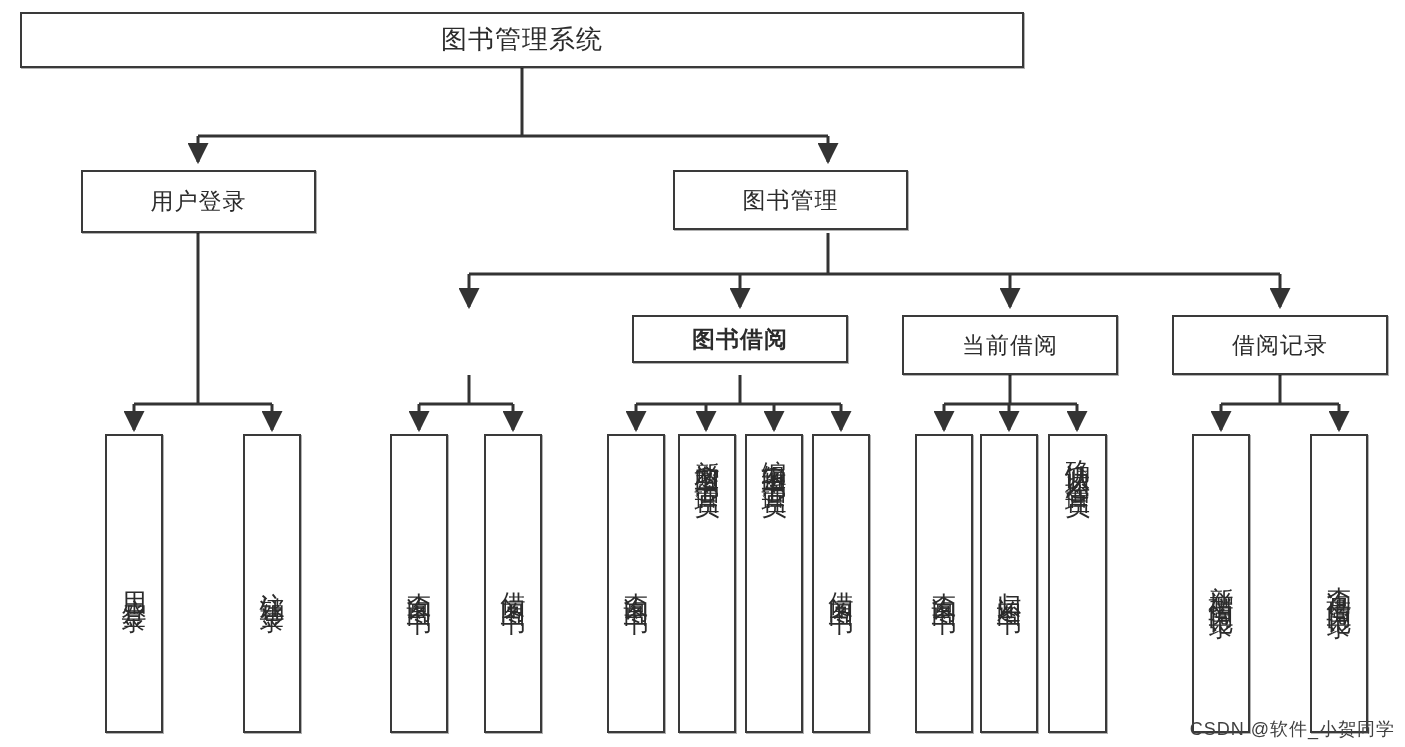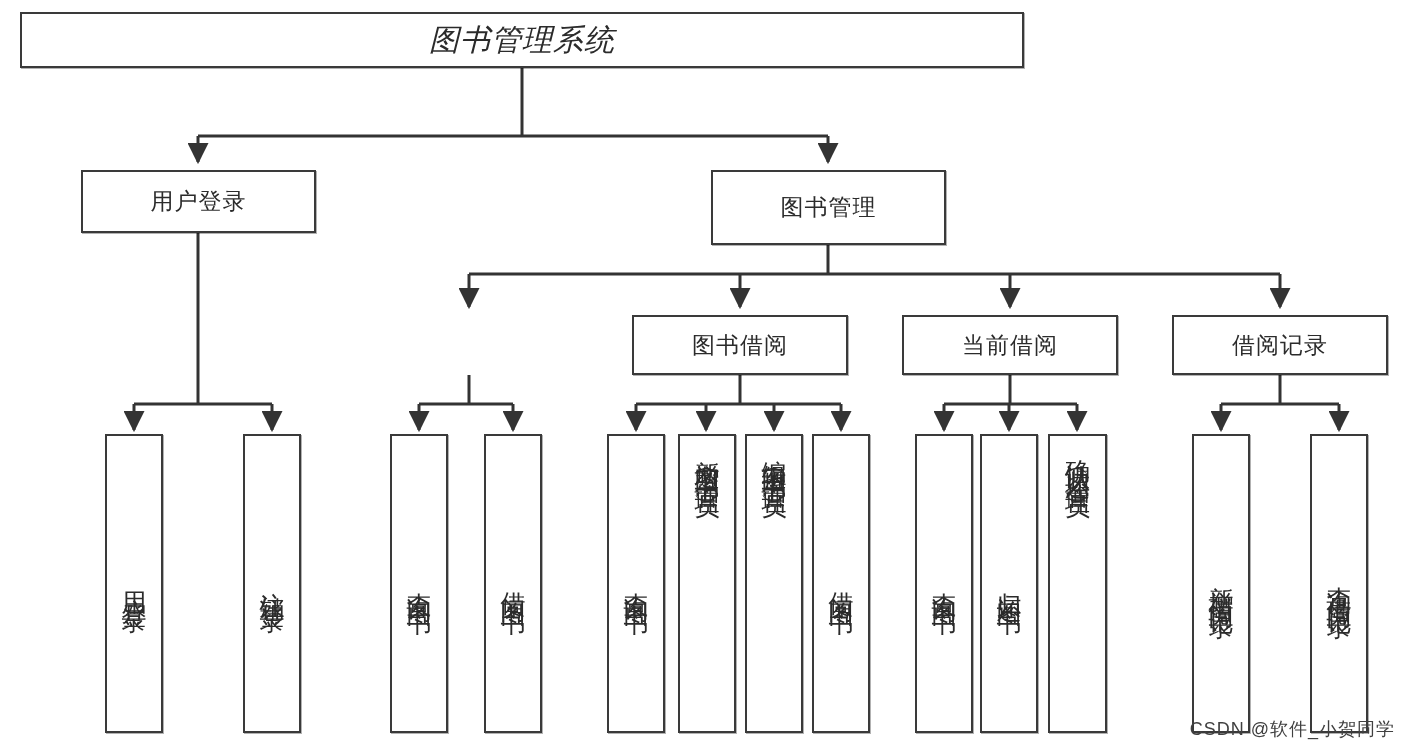--- a/index.html
+++ b/index.html
@@ -18,21 +18,21 @@
     align-items:center;
     justify-content:center;
     box-shadow:1px 1px 0 rgba(0,0,0,0.30);
   }
   .node-label{
     color:#2b2b2b;
     letter-spacing:1px;
     white-space:nowrap;
     line-height:1.22;
   }
-  .level-0 .node-label{font-size:30px;font-style:italic;}
+  .level-0 .node-label{font-size:26px;}
   .level-1 .node-label{font-size:23px;}
   .level-2 .node-label{font-size:23px;}
   .leaf{
     align-items:center;
     justify-content:center;
     padding:4px 0;
   }
   .leaf .node-label{
     writing-mode:vertical-rl;
     text-orientation:upright;
@@ -109,25 +109,25 @@
     </g>
   </svg>
 
   <div class="node-box level-0" style="left:20px;top:12px;width:1004px;height:56px;">
     <span class="node-label">图书管理系统</span>
   </div>
 
   <div class="node-box level-1" style="left:81px;top:170px;width:235px;height:63px;">
     <span class="node-label">用户登录</span>
   </div>
-  <div class="node-box level-1" style="left:711px;top:170px;width:235px;height:75px;align-items:center;">
+  <div class="node-box level-1" style="left:673px;top:170px;width:235px;height:60px;align-items:center;">
     <span class="node-label">图书管理</span>
   </div>
 
-  <div class="node-box level-2" style="left:632px;top:315px;width:216px;height:60px;">
+  <div class="node-box level-2" style="left:632px;top:315px;width:216px;height:48px;font-weight:bold;">
     <span class="node-label">图书借阅</span>
   </div>
   <div class="node-box level-2" style="left:902px;top:315px;width:216px;height:60px;">
     <span class="node-label">当前借阅</span>
   </div>
   <div class="node-box level-2" style="left:1172px;top:315px;width:216px;height:60px;">
     <span class="node-label">借阅记录</span>
   </div>
 
   <div class="node-box leaf" style="left:105px;top:434px;width:58px;height:299px;">

